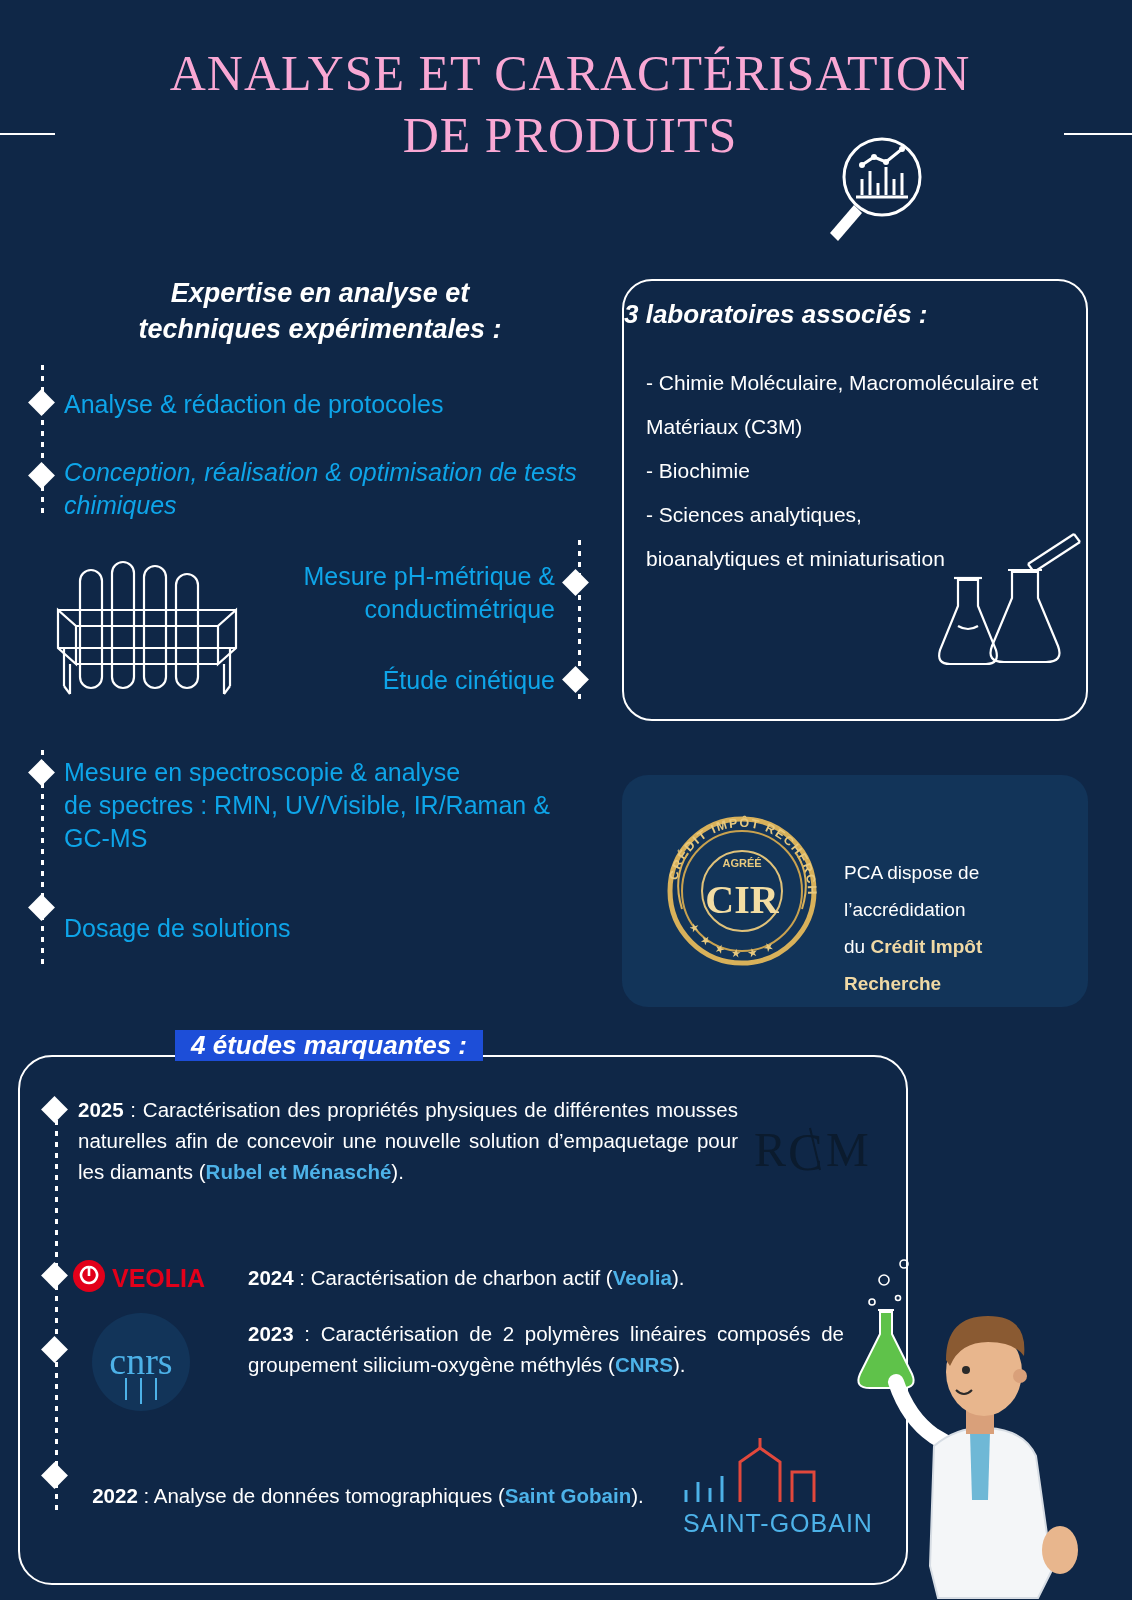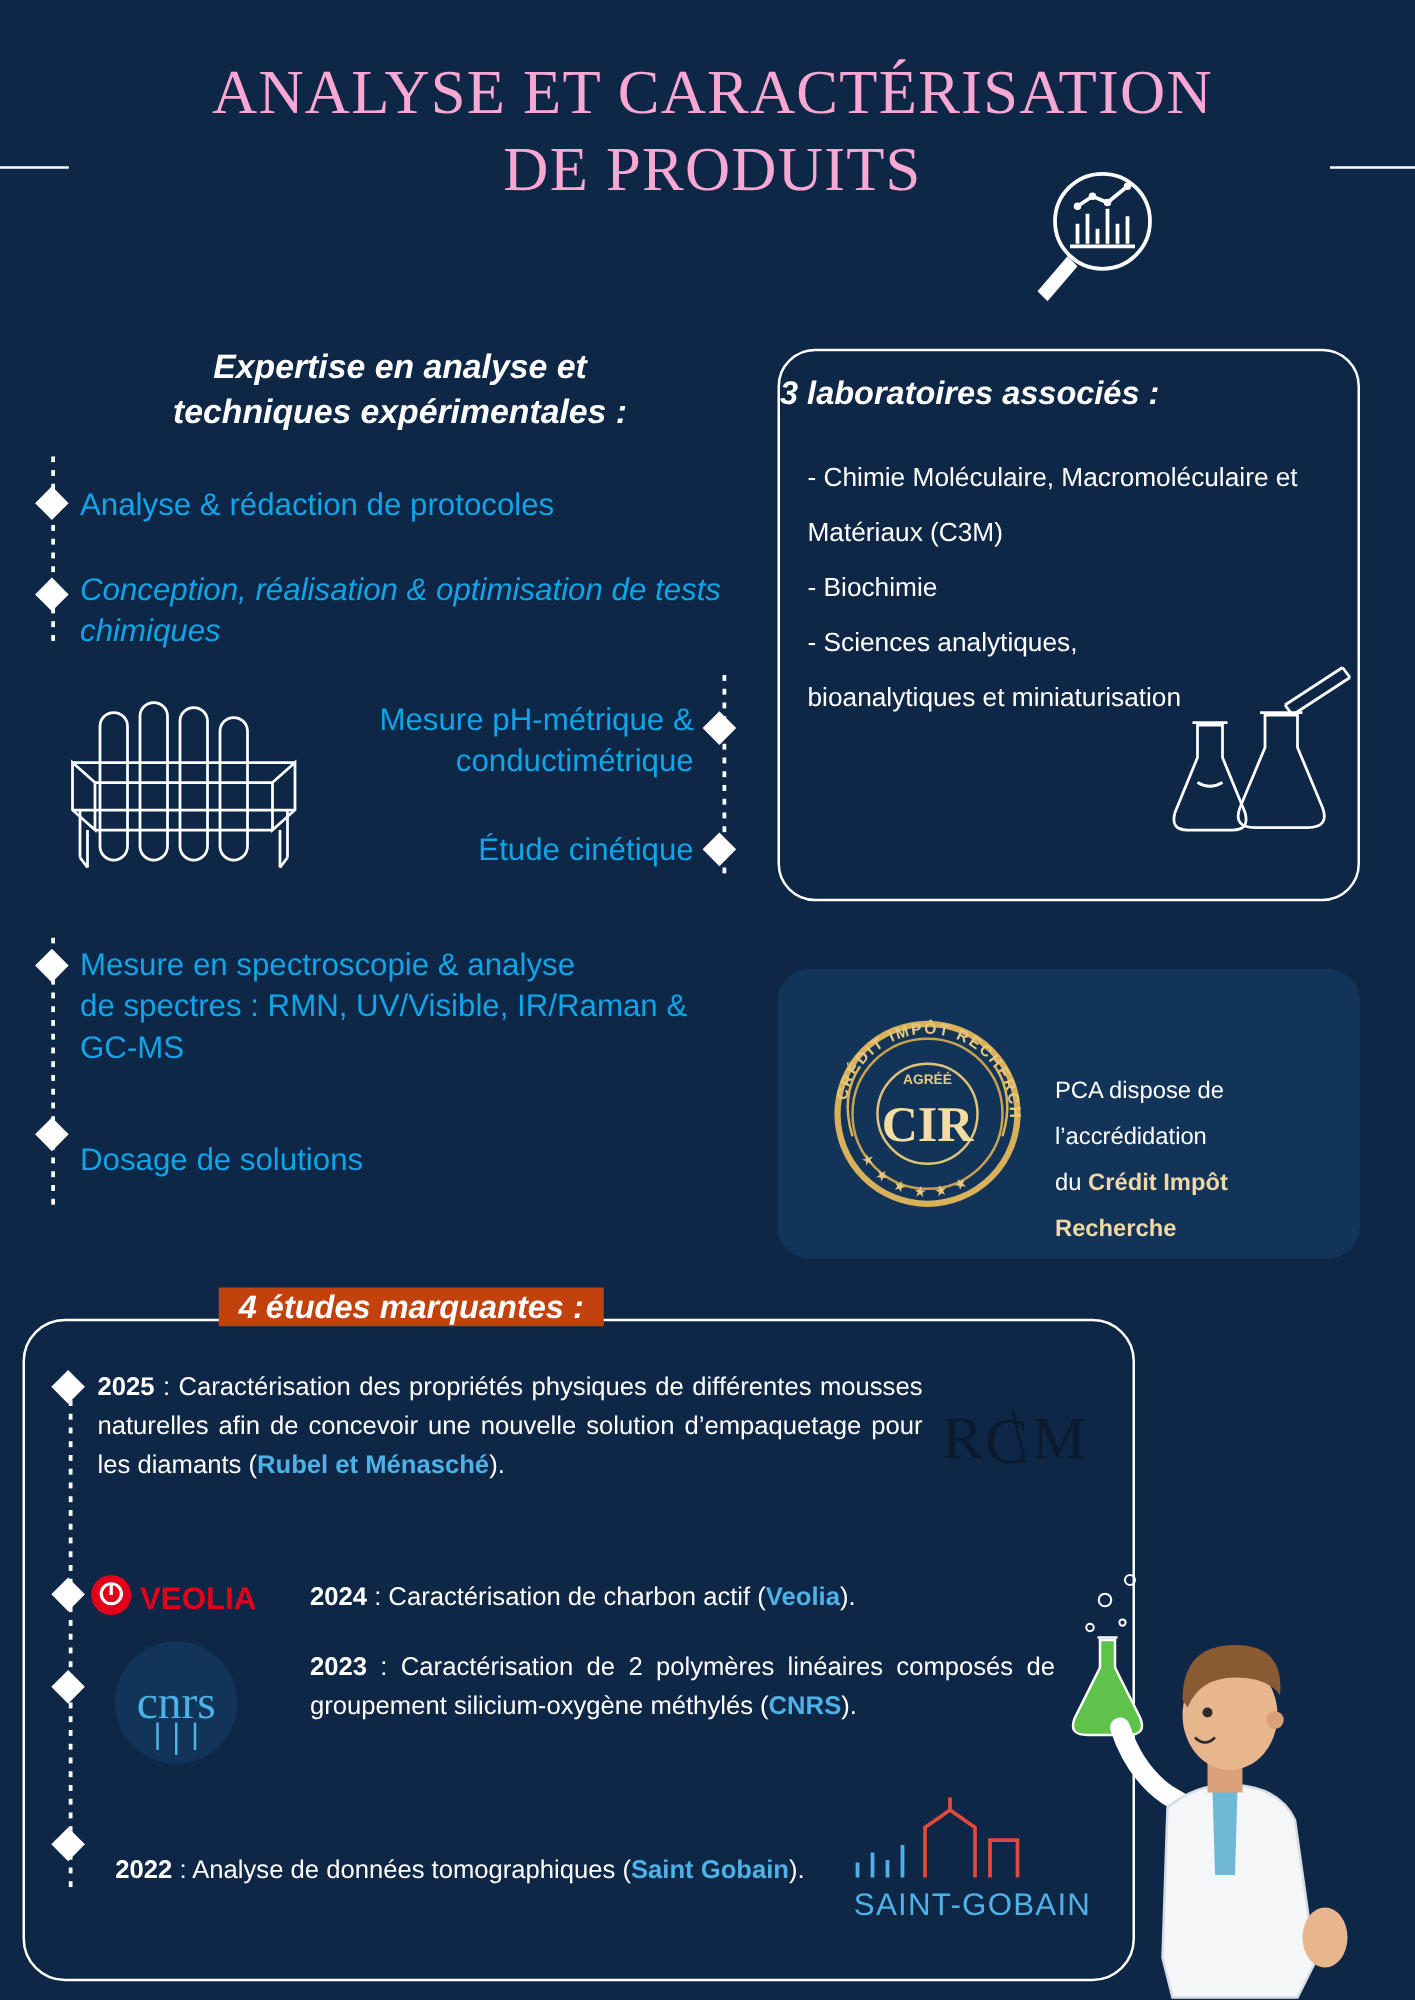--- a/index.html
+++ b/index.html
@@ -89,21 +89,21 @@
   }
   .cir-text b{color:#f0d9a5;}
   
   .studies-panel{
     position:absolute;left:18px;top:1055px;width:890px;height:530px;
     border:2.5px solid #ffffff;border-radius:34px;
     box-sizing:border-box;
   }
   .studies-title{
     position:absolute;left:175px;top:1030px;
-    background:#c2410c;padding:0 16px;
+    background:#1d4ed8;padding:0 16px;
     font-size:26px;font-weight:bold;font-style:italic;color:#ffffff;
   }
   .study-text{
     position:absolute;font-size:20.5px;line-height:31px;color:#ffffff;
     text-align:justify;
   }
   .study-text b{font-weight:bold;}
   .hl{color:#4db2e8;font-weight:bold;}
   
   .rcm-logo{

